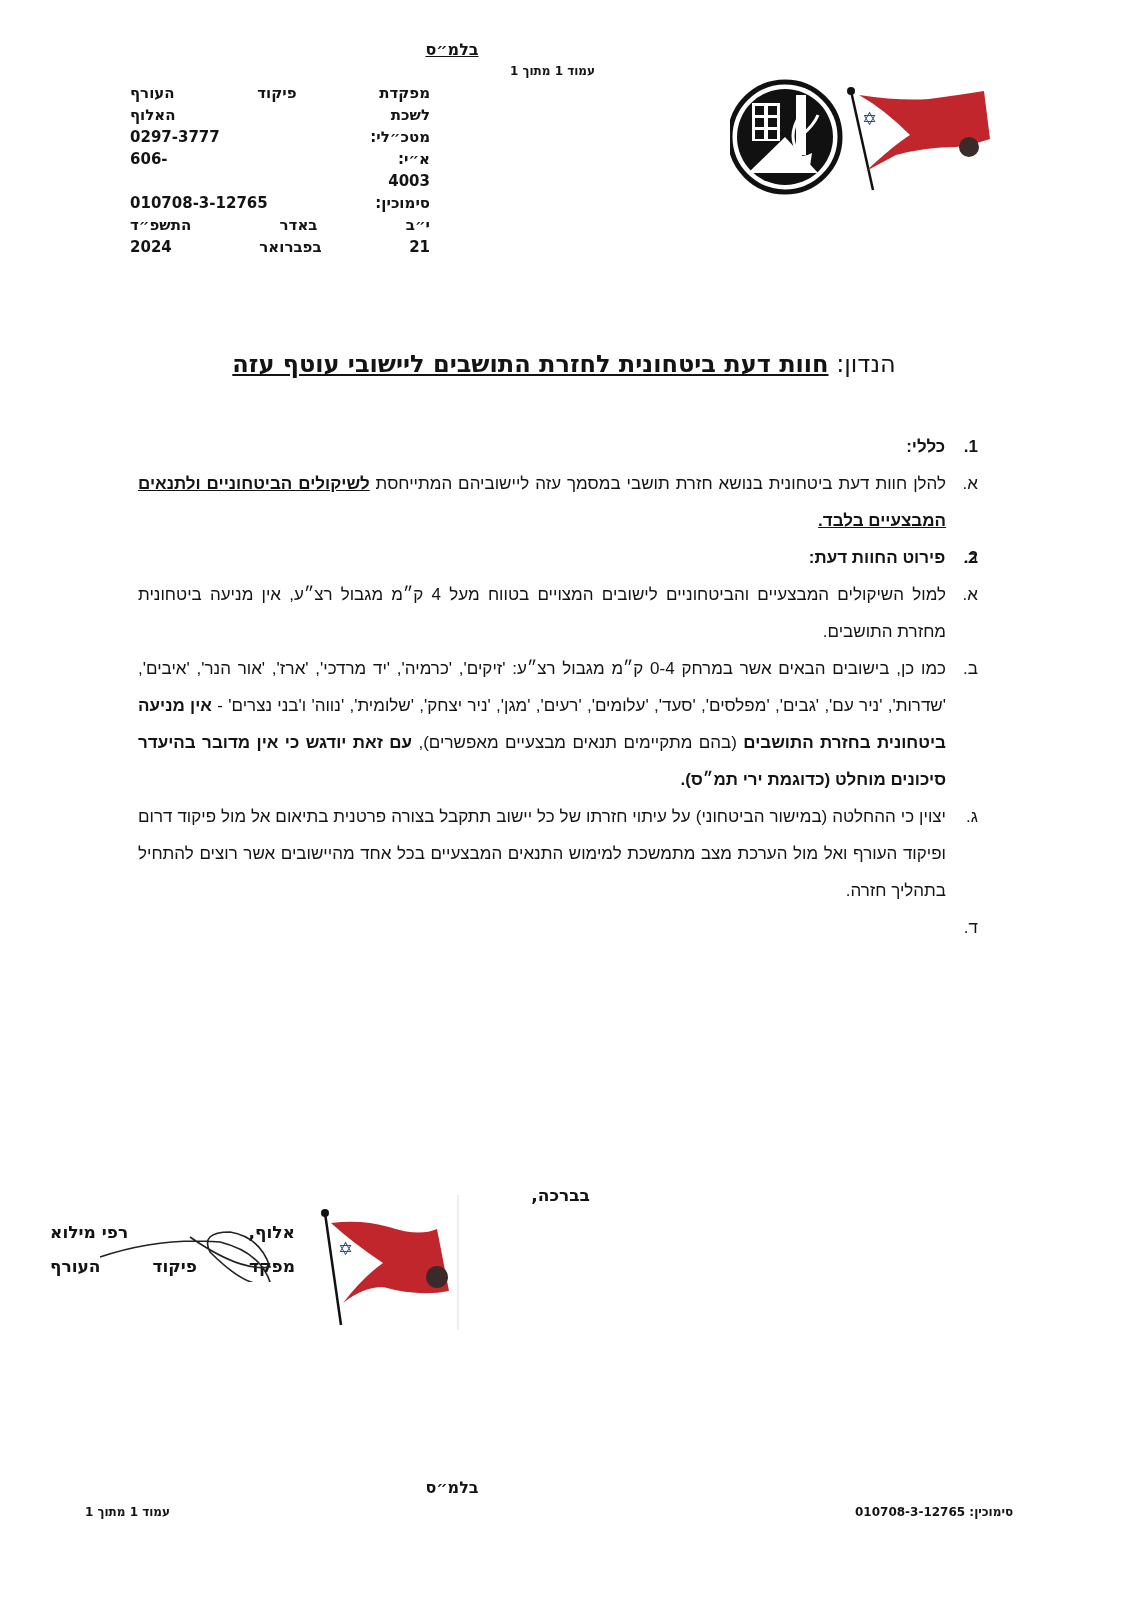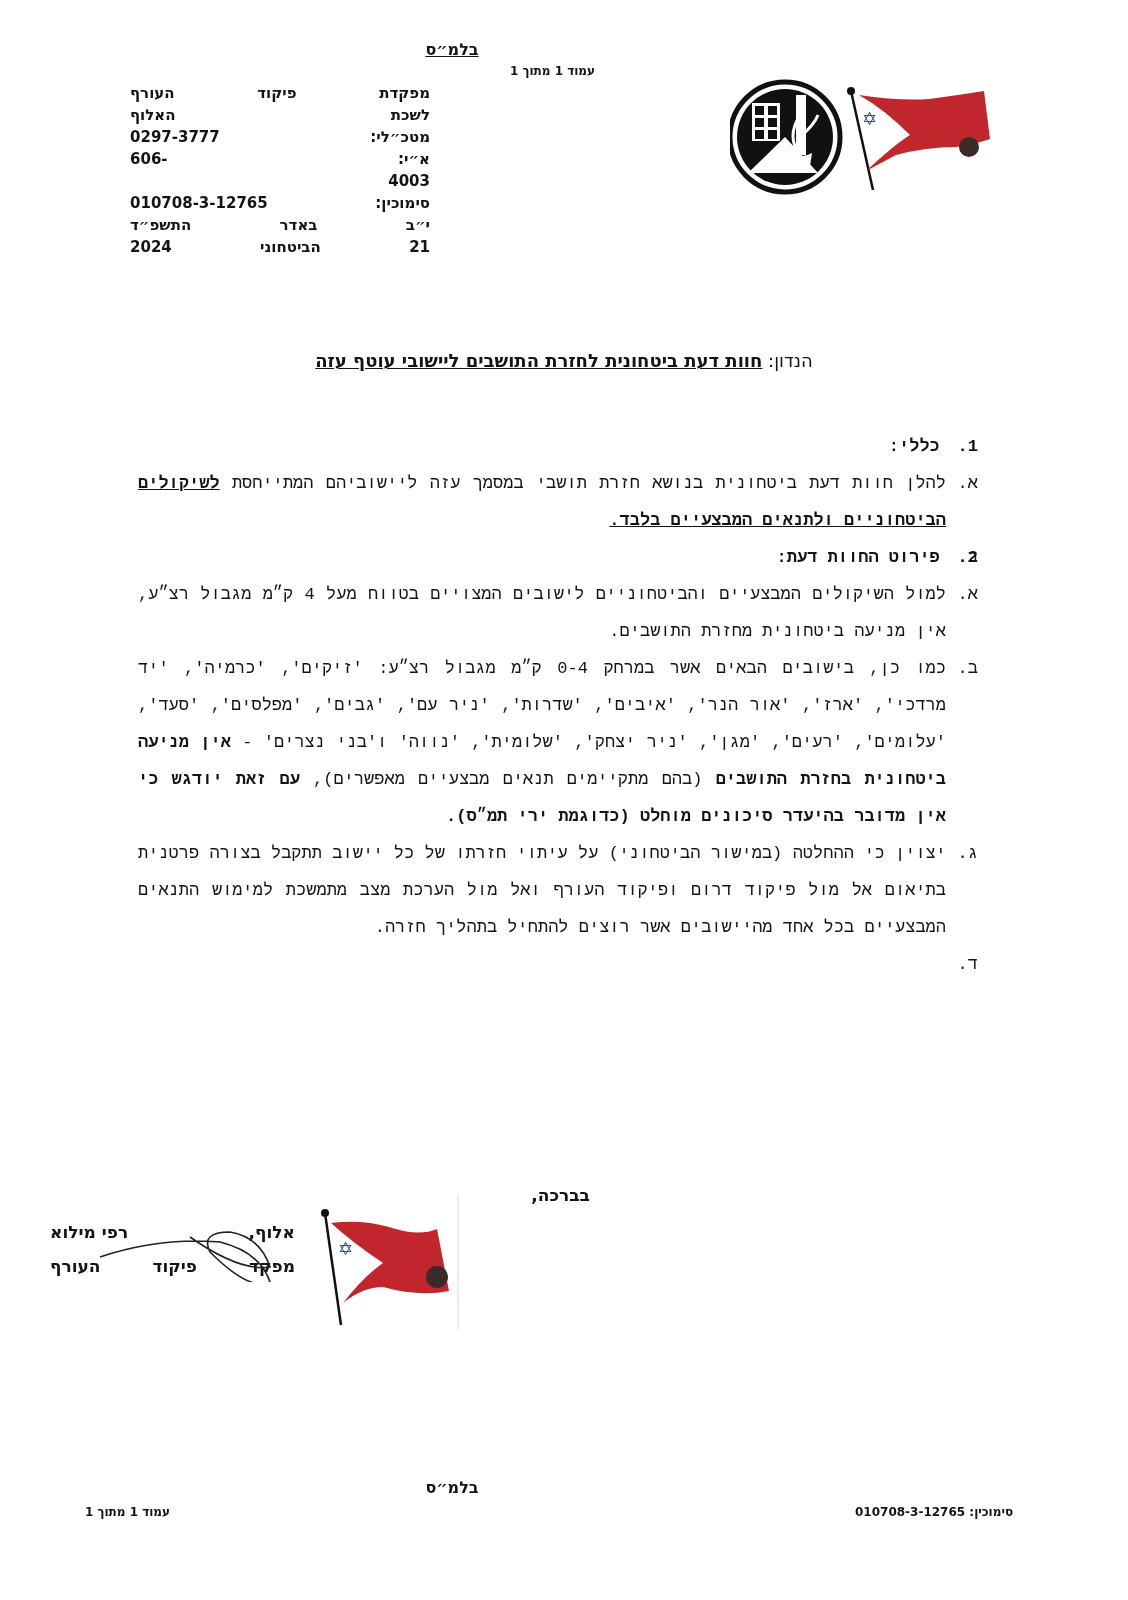--- a/index.html
+++ b/index.html
@@ -6,23 +6,23 @@
   body { width: 1128px; height: 1600px; position: relative; overflow: hidden;
          font-family: "DejaVu Sans", sans-serif; color: #141414; direction: rtl; }
   .abs { position: absolute; }
   .classif { left: 0; width: 904px; text-align: center; font-weight: bold; font-size: 16px; }
   .classif span.u { text-decoration: underline; }
   .pageno { font-size: 12px; font-weight: bold; }
   .hdr { left: 130px; top: 82px; width: 300px; font-weight: bold; font-size: 15px; line-height: 22px; }
   .hdr .row { display: flex; justify-content: space-between; direction: rtl; }
   .hdr .ltr { direction: ltr; }
   .logos { left: 730px; top: 65px; width: 290px; height: 140px; }
-  .subject { left: 0; width: 1128px; text-align: center; top: 350px; font-size: 18px; }
+  .subject { left: 0; width: 1128px; text-align: center; top: 350px; font-size: 24px; }
   .subject b { text-decoration: underline; }
-  .body { right: 150px; width: 840px; font-family: Liberation Mono, monospace; font-size: 17px; line-height: 37px; margin-left: 11px; }
+  .body { right: 150px; width: 840px; font-family: Liberation Sans, sans-serif; font-size: 17px; line-height: 37px; margin-left: 11px; }
   .sec { right: 0; font-weight: bold; }
   .sec .num { display: inline-block; width: 28px; }
   .item { position: relative; padding-right: 32px; text-align: justify; }
   .item .lt { position: absolute; right: 0; top: 0; }
   .bold { font-weight: bold; }
   .ul { text-decoration: underline; font-weight: bold; }
   .sig { font-weight: bold; font-size: 17px; }
   .footer { font-size: 12px; font-weight: bold; }
 </style>
 </head>
@@ -64,21 +64,21 @@
       <span></span>
       <span class="ltr">010708-3-12765</span>
     </div>
     <div class="row">
       <span>י״ב</span>
       <span>באדר</span>
       <span class="ltr">התשפ״ד</span>
     </div>
     <div class="row">
       <span>21</span>
-      <span>הביטחוני</span>
+      <span>בפברואר</span>
       <span class="ltr">2024</span>
     </div>
   </div>
 
 <div class="abs logos">
   <svg width="290" height="140" viewBox="0 0 290 140">
     <circle cx="55" cy="72" r="55" fill="#fff" stroke="#111" stroke-width="5"></circle>
     <circle cx="55" cy="72" r="48" fill="#111"></circle>
     <rect x="22" y="38" width="28" height="38" fill="#fff"></rect>
     <g fill="#111">

